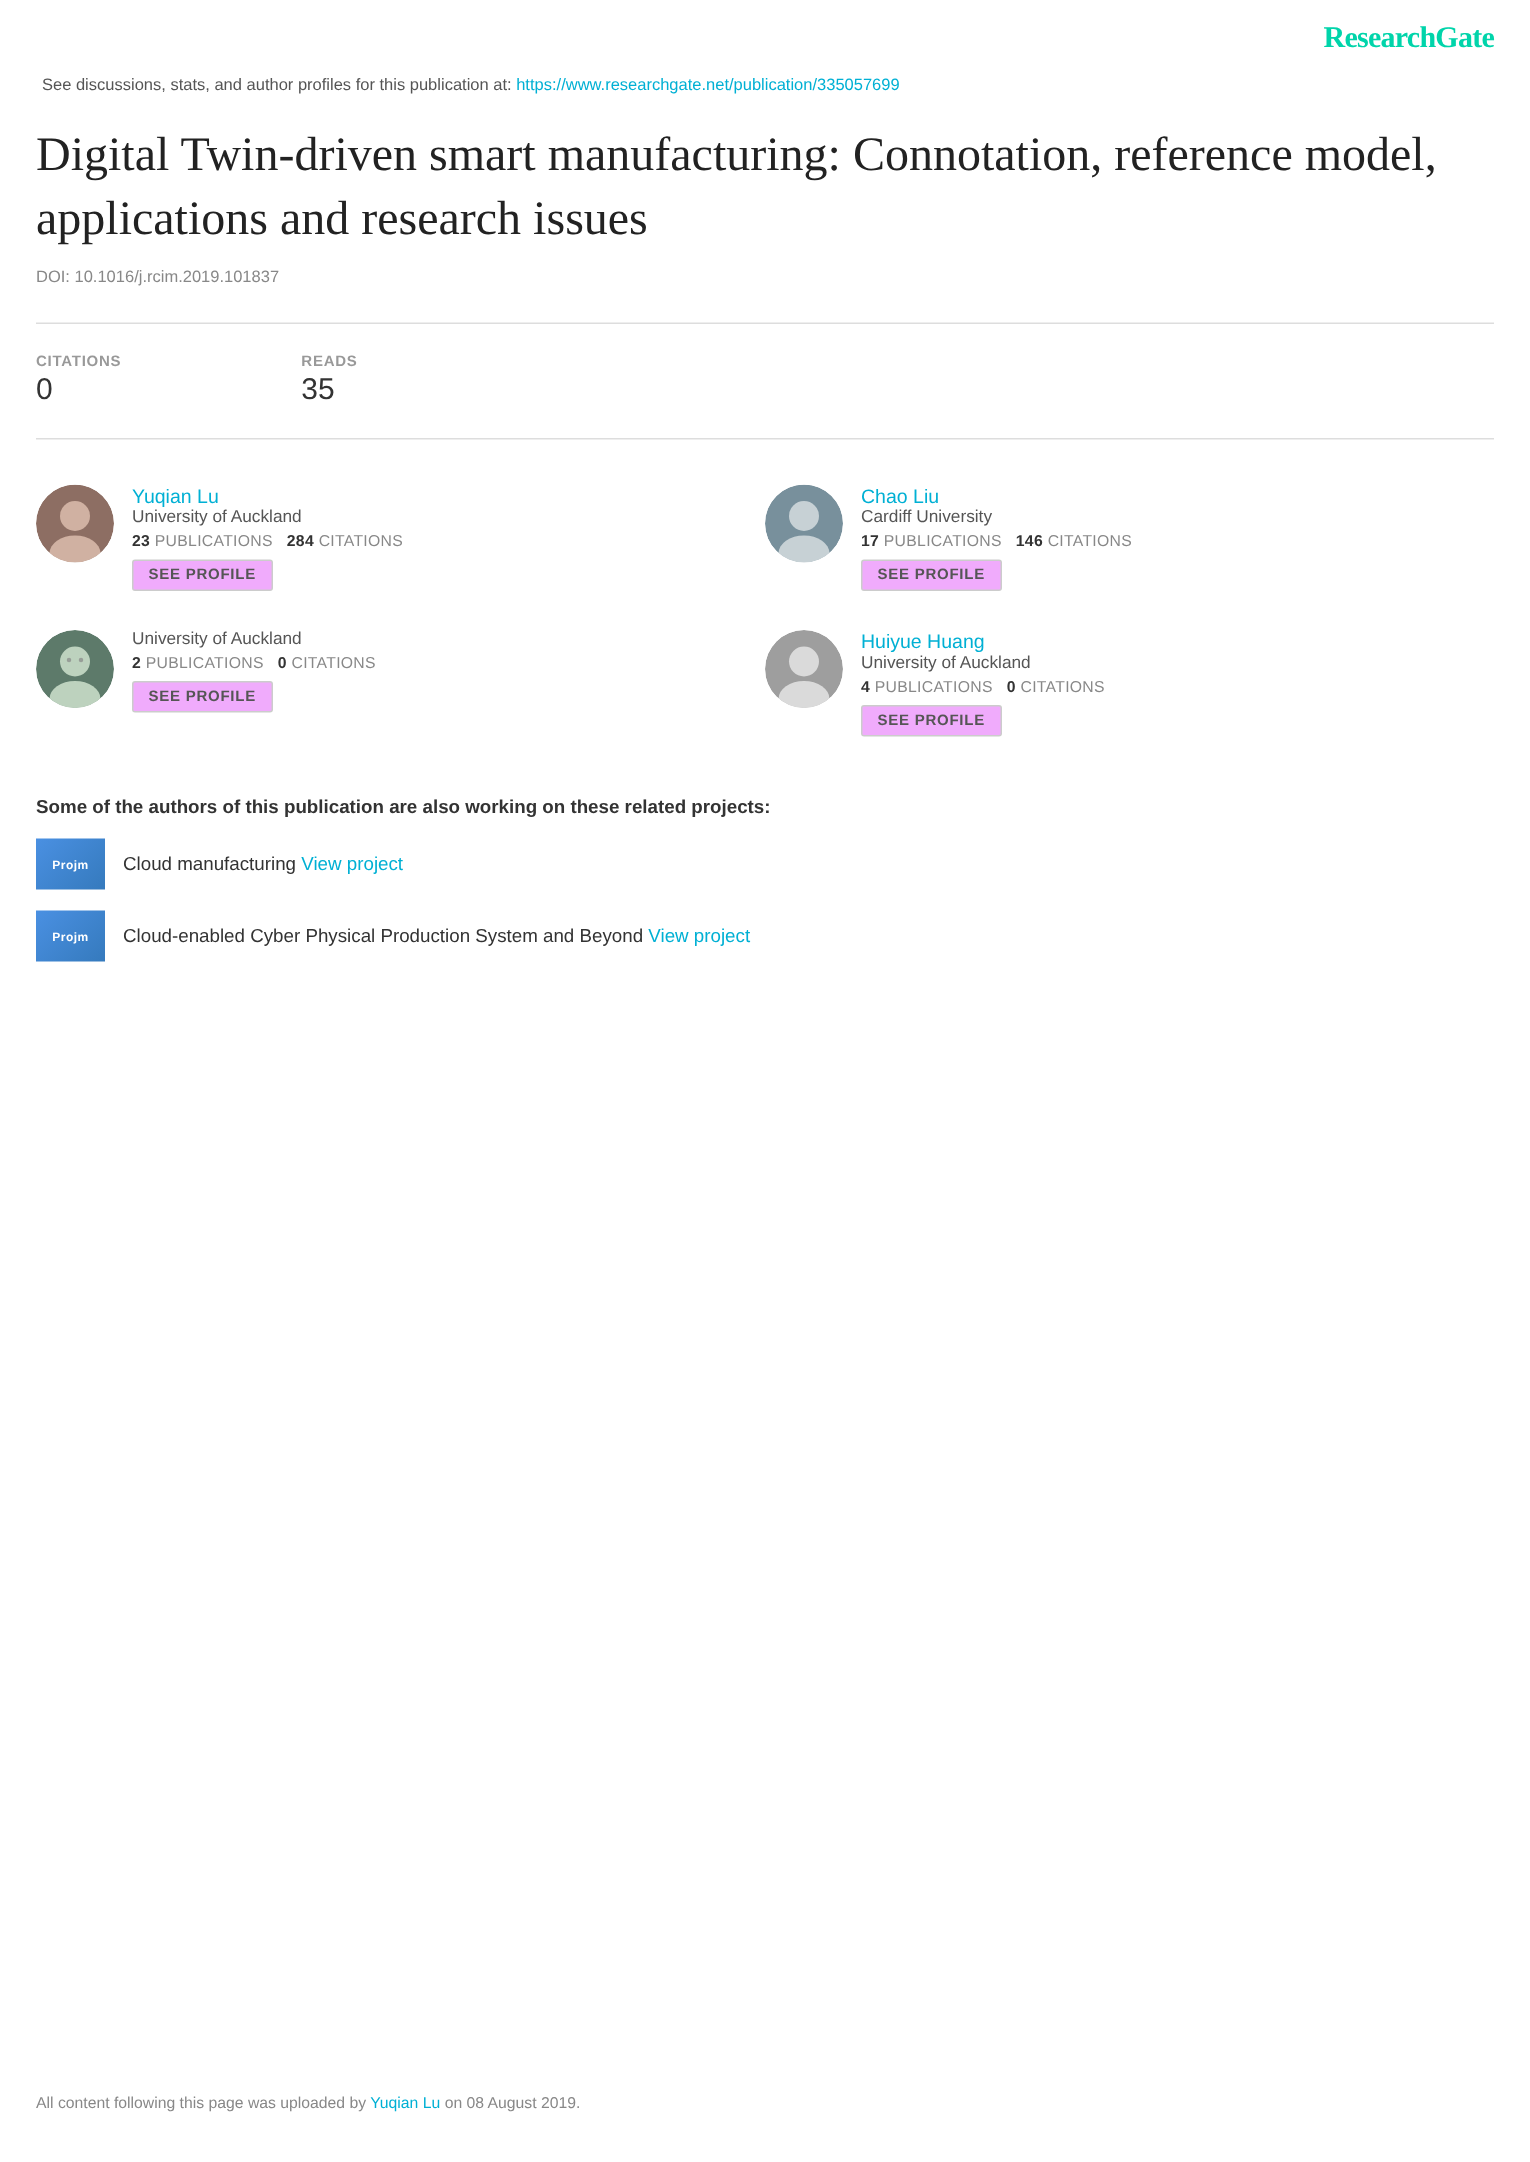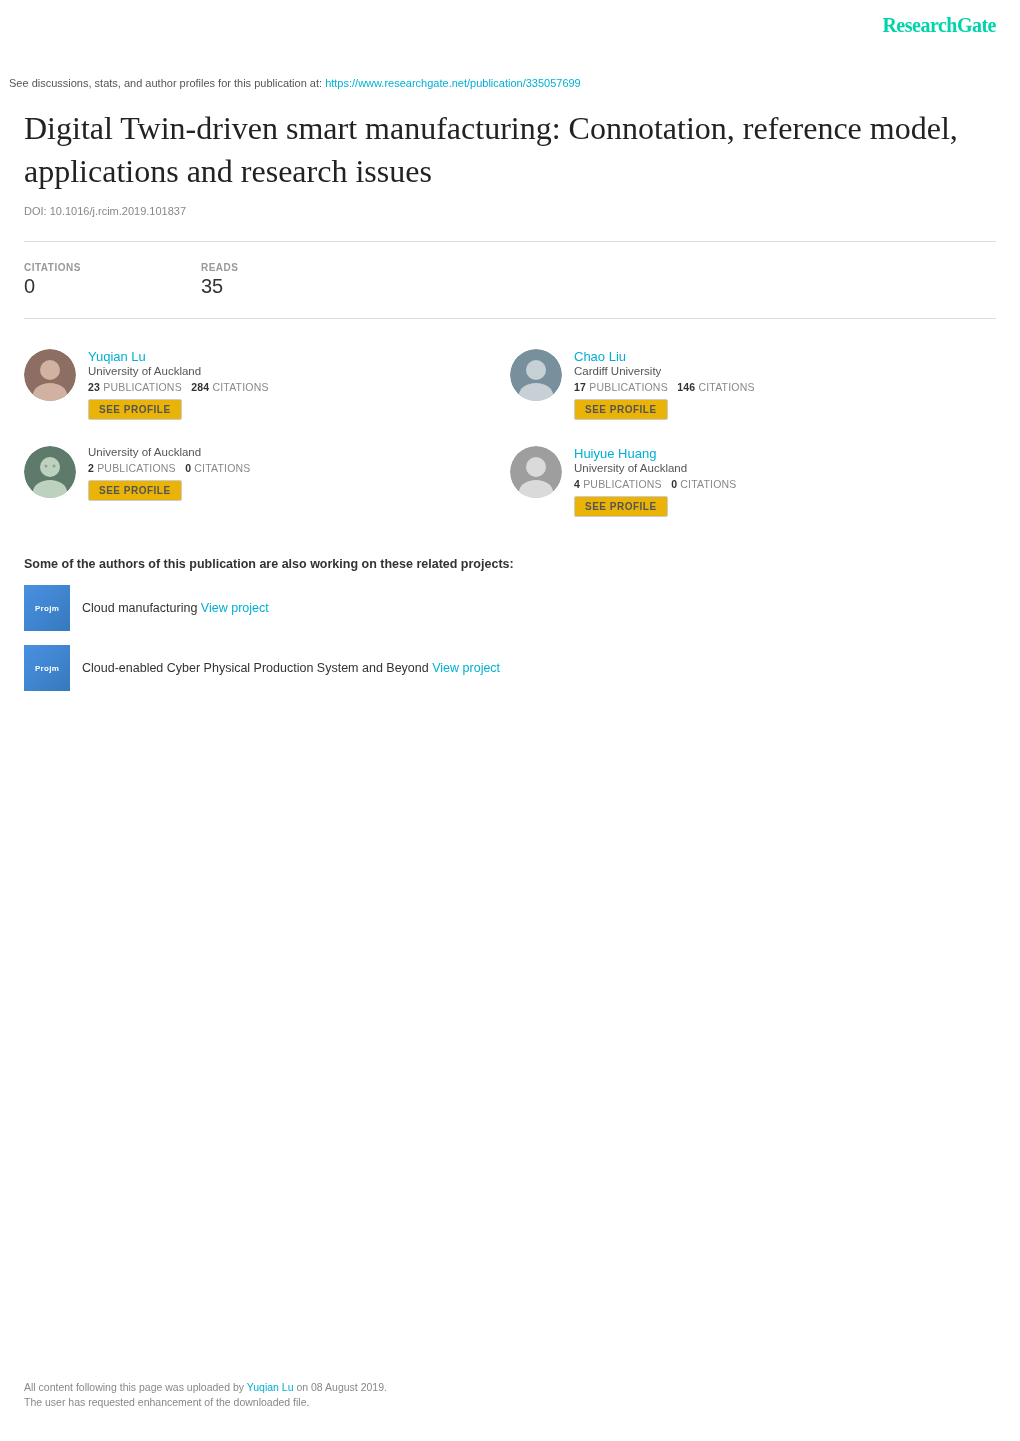--- a/index.html
+++ b/index.html
@@ -22,24 +22,23 @@
     .brand-logo {
       font-size: 20px;
       font-weight: bold;
       color: #00d4aa;
       letter-spacing: -0.5px;
       font-family: Liberation Serif, serif;
     }
 
     
     .top-link {
-      padding: 6px 9px 10px;
+      padding: 6px 28px 10px;
       font-size: 11px;
       color: #555;
-      margin-top: 26px;
     }
     .top-link a {
       color: #00b0d4;
       text-decoration: none;
     }
 
     
     .title-area {
       padding: 8px 24px 10px;
     }
@@ -150,21 +149,21 @@
     .see-profile-btn {
       display: inline-block;
       padding: 4px 10px;
       border: 1px solid #ccc;
       font-size: 10px;
       font-weight: bold;
       color: #555;
       text-transform: uppercase;
       letter-spacing: 0.5px;
       cursor: pointer;
-      background: #eab308;
+      background: #f0abfc;
       border-radius: 2px;
       text-decoration: none;
     }
 
     
     .related-section {
       padding: 16px 24px 10px;
     }
     .related-heading {
       font-size: 12.5px;
@@ -173,21 +172,21 @@
       margin-bottom: 14px;
     }
     .project-item {
       display: flex;
       align-items: center;
       gap: 12px;
       margin-bottom: 14px;
     }
     .project-thumb {
       width: 46px;
-      height: 46px;
+      height: 34px;
       background: linear-gradient(135deg, #4a90e2 0%, #357abd 100%);
       flex-shrink: 0;
       display: flex;
       align-items: center;
       justify-content: center;
       font-size: 8px;
       font-weight: bold;
       color: white;
       letter-spacing: 0.3px;
     }
@@ -366,14 +365,13 @@
     </div>
   </div>
 </div>
 
 <div class="footer">
   <div class="footer-line">
     All content following this page was uploaded by
     <a>Yuqian Lu</a>
     on 08 August 2019.
   </div>
-  <div class="footer-line">The user has requested enhancement of the downloaded file.</div>
 </div>
 
 </body></html>

